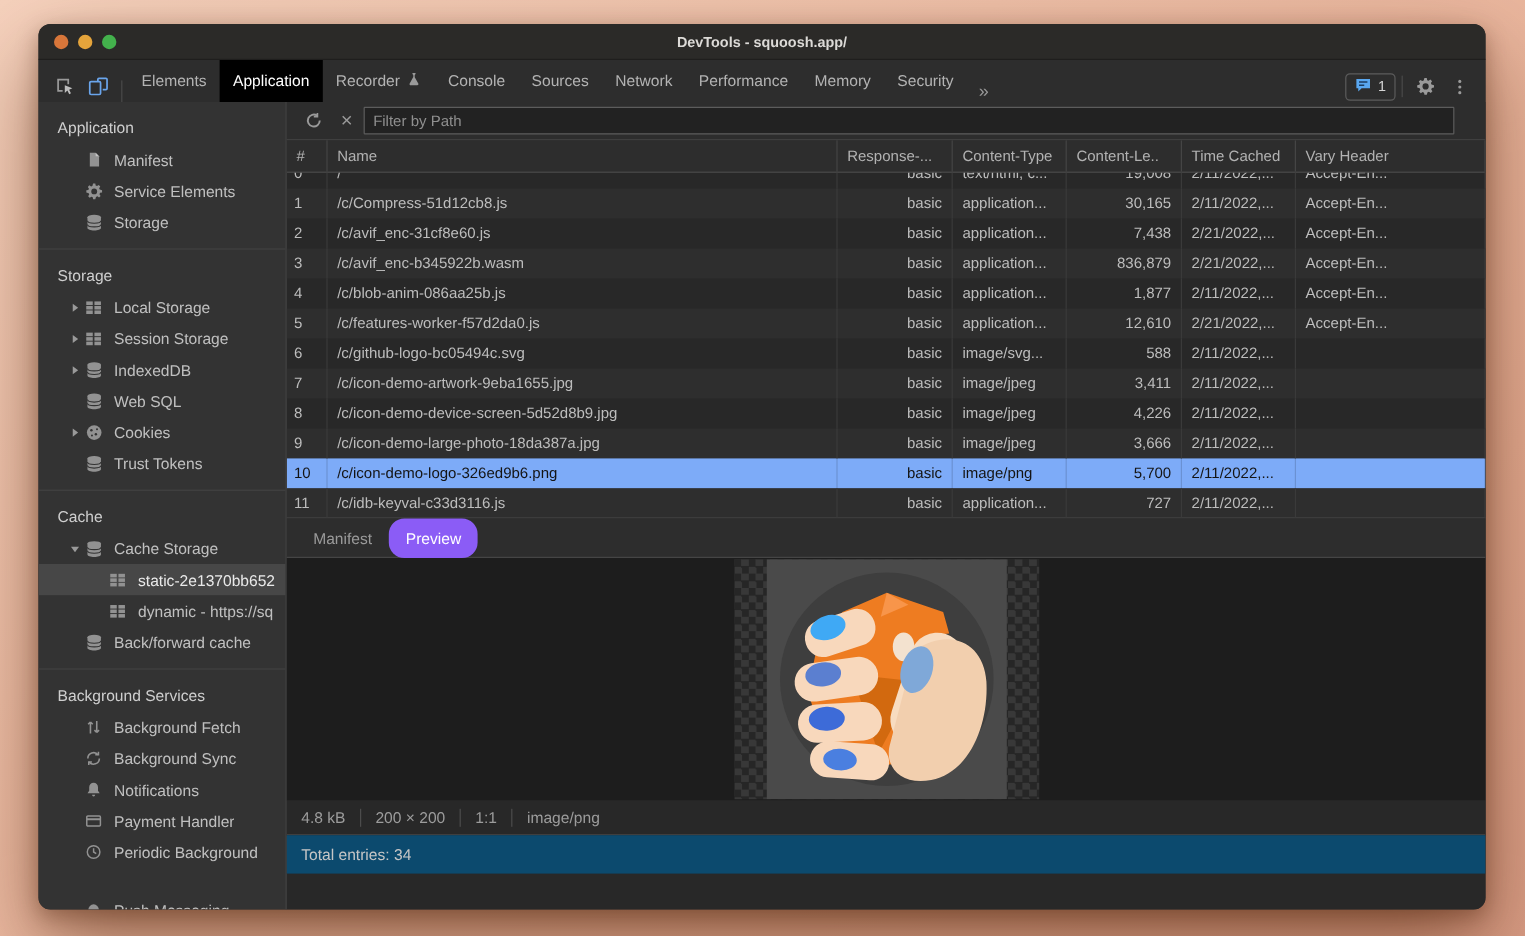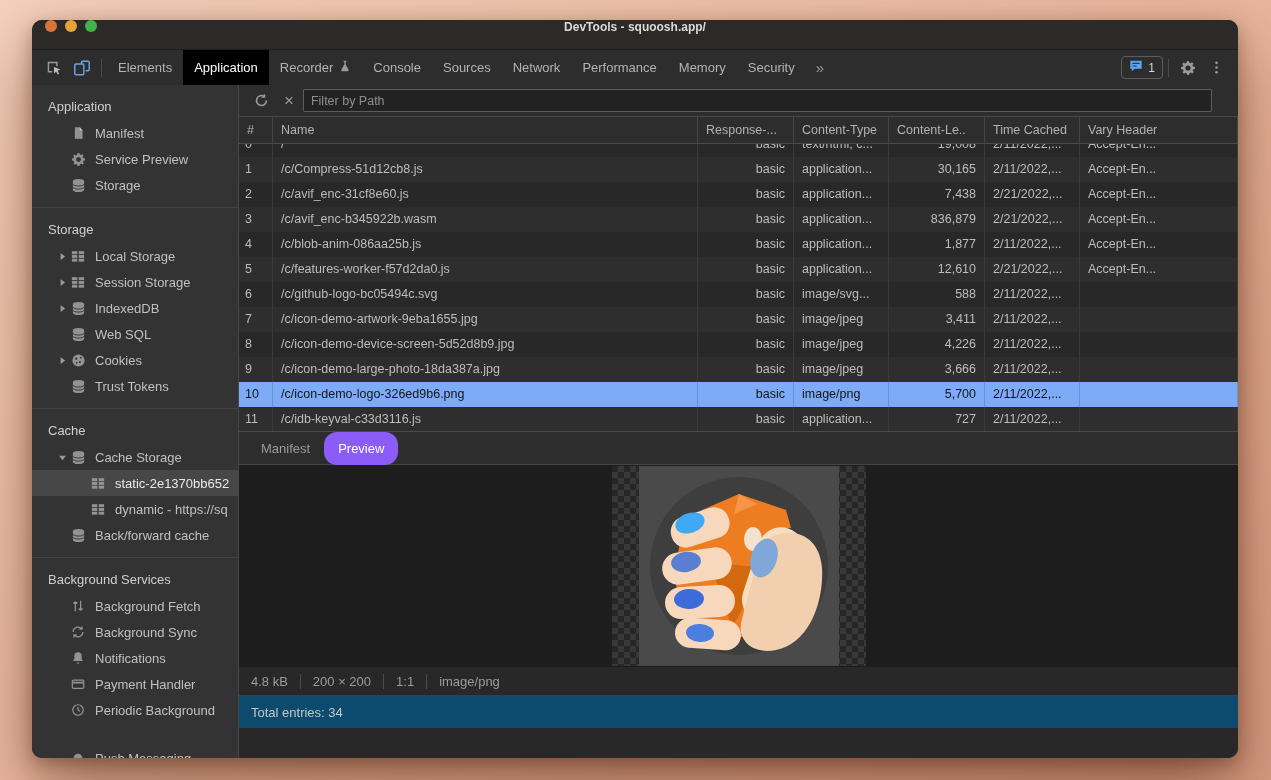--- a/index.html
+++ b/index.html
@@ -4,28 +4,28 @@
 <style>
   * { box-sizing: border-box; margin: 0; padding: 0; }
   html,body { width:1271px; height:780px; overflow:hidden;
     font-family:"Liberation Sans","DejaVu Sans",sans-serif;
     background:linear-gradient(145deg,#f6d2bd 0%,#efc0a8 35%,#e3aa90 75%,#d99d85 100%);}
   .window { position:absolute; left:32px; top:20px; width:1206px; height:738px;
     background:#2e2e2e; border-radius:10px; overflow:hidden;
     box-shadow:0 30px 70px rgba(70,25,0,.5), 0 6px 18px rgba(70,25,0,.35); }
 
   
-  .titlebar { height:30px; background:#2b2a28; position:relative; display:flex; border-bottom:1px solid #1f1e1d;}
+  .titlebar { height:30px; background:#2b2a28; position:relative; display:flex; align-items:center; border-bottom:1px solid #1f1e1d;}
   .traffic { display:flex; gap:8px; margin-left:13px; z-index:2;}
   .tl { width:12px; height:12px; border-radius:50%; }
   .tl.close{background:#d8763a;} .tl.min{background:#e5a43b;} .tl.max{background:#43b14c;}
   .title { position:absolute; left:0; right:0; text-align:center; color:#dcdad7; font-size:12px; font-weight:bold; }
 
   
-  .tabbar { height:35px; background:#2d2d2d; display:flex; align-items:center; padding-left:8px; }
+  .tabbar { height:35px; background:#2d2d2d; display:flex; align-items:flex-end; padding-left:8px; }
   .tbicon { width:28px; height:26px; display:flex; align-items:center; justify-content:center; }
   .vdiv { width:1px; height:18px; background:#4a4a4a; margin:0 5px; }
   .tabs { display:flex; height:35px; }
   .tab { height:35px; padding:0 11px; color:#b3b3b3; font-size:13px; display:flex; align-items:center; gap:6px; white-space:nowrap; }
   .tab.active { background:#000; color:#fff; }
   .more { color:#9a9a9a; font-size:15px; padding:0 10px; }
   .tb-right { margin-left:auto; display:flex; align-items:center; padding-right:8px; }
   .issues { display:flex; align-items:center; gap:5px; border:1px solid #5c5c5c; border-radius:4px; padding:2px 7px; color:#d6d6d6; font-size:12px; }
   .iconbtn { width:28px; height:26px; display:flex; align-items:center; justify-content:center; color:#9a9a9a; }
 
@@ -176,21 +176,21 @@
             <span class="lbl">Manifest</span>
           </div>
           <div class="s-item">
             <span class="arrow"></span>
             <span class="s-icon">
               <svg viewBox="0 0 16 16" width="15" height="15" fill="#929292">
                 <path d="M7 1h2l.3 1.8 1.2.5 1.5-1 1.4 1.4-1 1.5.5 1.2L15 7v2l-1.8.3-.5 1.2 1 1.5-1.4 1.4-1.5-1-1.2.5L9 15H7l-.3-1.8-1.2-.5-1.5 1-1.4-1.4 1-1.5-.5-1.2L1 9V7l1.8-.3.5-1.2-1-1.5 1.4-1.4 1.5 1 1.2-.5z"></path>
                 <circle cx="8" cy="8" r="2.6" fill="#333"></circle>
               </svg>
             </span>
-            <span class="lbl">Service Preview</span>
+            <span class="lbl">Service Elements</span>
           </div>
           <div class="s-item">
             <span class="arrow"></span>
             <span class="s-icon">
               <svg viewBox="0 0 16 16" width="15" height="15" fill="#929292">
                 <ellipse cx="8" cy="3.2" rx="6" ry="2.2"></ellipse>
                 <path d="M2 3.2v9.6c0 1.2 2.7 2.2 6 2.2s6-1 6-2.2V3.2z"></path>
                 <path d="M2 6.4c0 1.2 2.7 2.2 6 2.2s6-1 6-2.2M2 9.6c0 1.2 2.7 2.2 6 2.2s6-1 6-2.2" stroke="#333" fill="none"></path>
               </svg>
             </span>

